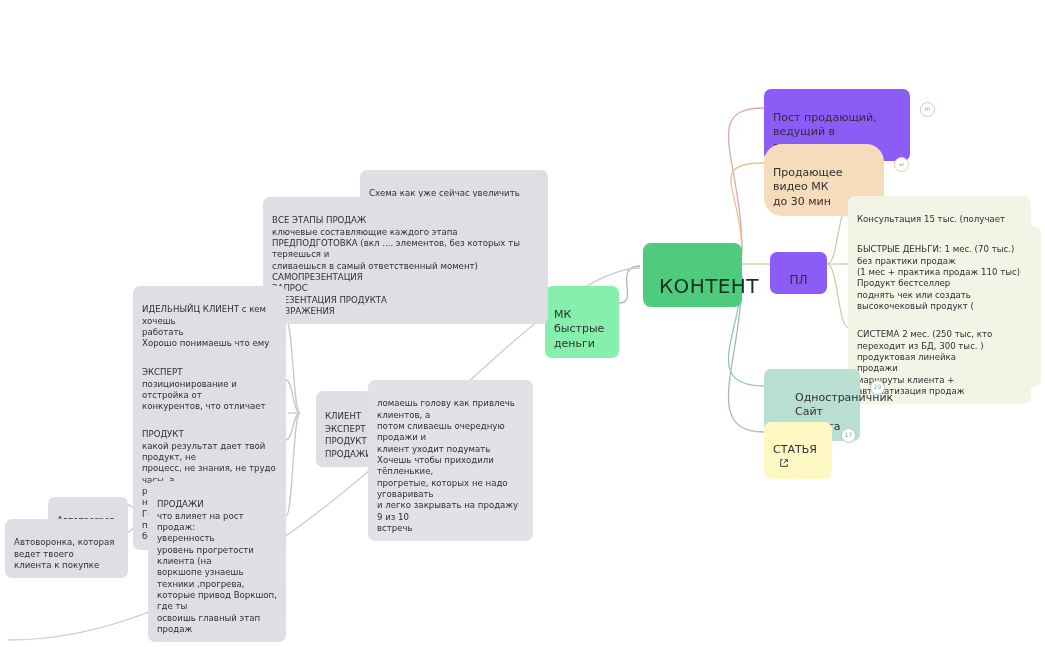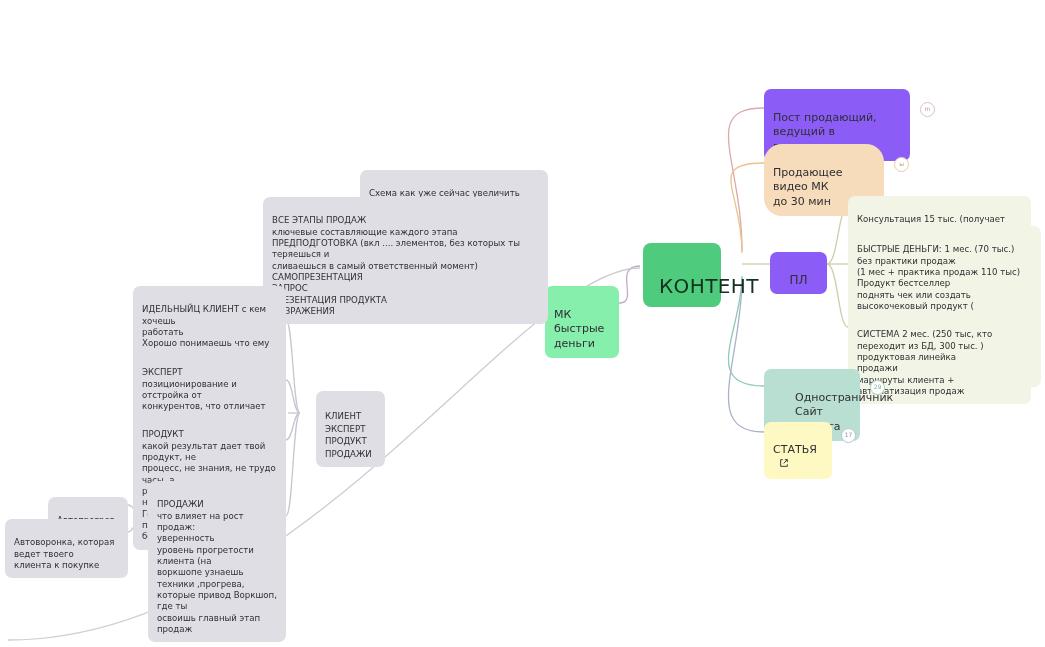--- a/index.html
+++ b/index.html
@@ -123,21 +123,21 @@
       <path d="M300,413 C293,413 293,320 286,320" stroke="#c9c5d0"></path>
       <path d="M300,413 C293,413 293,380 286,380" stroke="#c9c5d0"></path>
       <path d="M300,413 C293,413 293,440 286,440" stroke="#c9c5d0"></path>
       <path d="M300,413 C293,413 293,516 286,516" stroke="#c9c5d0"></path>
 
       <path d="M142,516 C135,516 135,505 128,505" stroke="#c9c5d0"></path>
       <path d="M142,516 C135,516 135,532 128,532" stroke="#c9c5d0"></path>
     </g>
   </svg>
 
-  <div class="node root" style="left:643px; top:243px; width:78px;">
+  <div class="node root" style="left:643px; top:243px; width:99px;">
     <span>КОНТЕНТ</span>
   </div>
 
   <div class="node n-pink t11" style="left:764px; top:89px; width:146px;">
     <span>Пост продающий, ведущий в
 воронку</span>
   </div>
   <div class="badge" style="left:920px; top:102px;">
     <span>m</span>
   </div>
@@ -217,20 +217,29 @@
 ВОЗРАЖЕНИЯ</span>
   </div>
 
   <div class="node n-grey t9" style="left:316px; top:391px; width:69px; line-height:1.45;">
     <span>КЛИЕНТ
 ЭКСПЕРТ
 ПРОДУКТ
 ПРОДАЖИ</span>
   </div>
 
+  <div class="node n-grey2 t9" style="left:368px; top:380px; width:165px;">
+    <span>ломаешь голову как привлечь клиентов, а
+потом сливаешь очередную продажи и
+клиент уходит подумать
+Хочешь чтобы приходили тёпленькие,
+прогретые, которых не надо уговаривать
+и легко закрывать на продажу 9 из 10
+встречь</span>
+  </div>
 
   <div class="node n-grey t9" style="left:133px; top:286px; width:153px;">
     <span>ИДЕЛЬНЫЙЦ КЛИЕНТ с кем хочешь
 работать
 Хорошо понимаешь что ему реально
 нужно, за что он готов платить
 На его языке можешь ему донести
 ценность продукта</span>
   </div>
 

